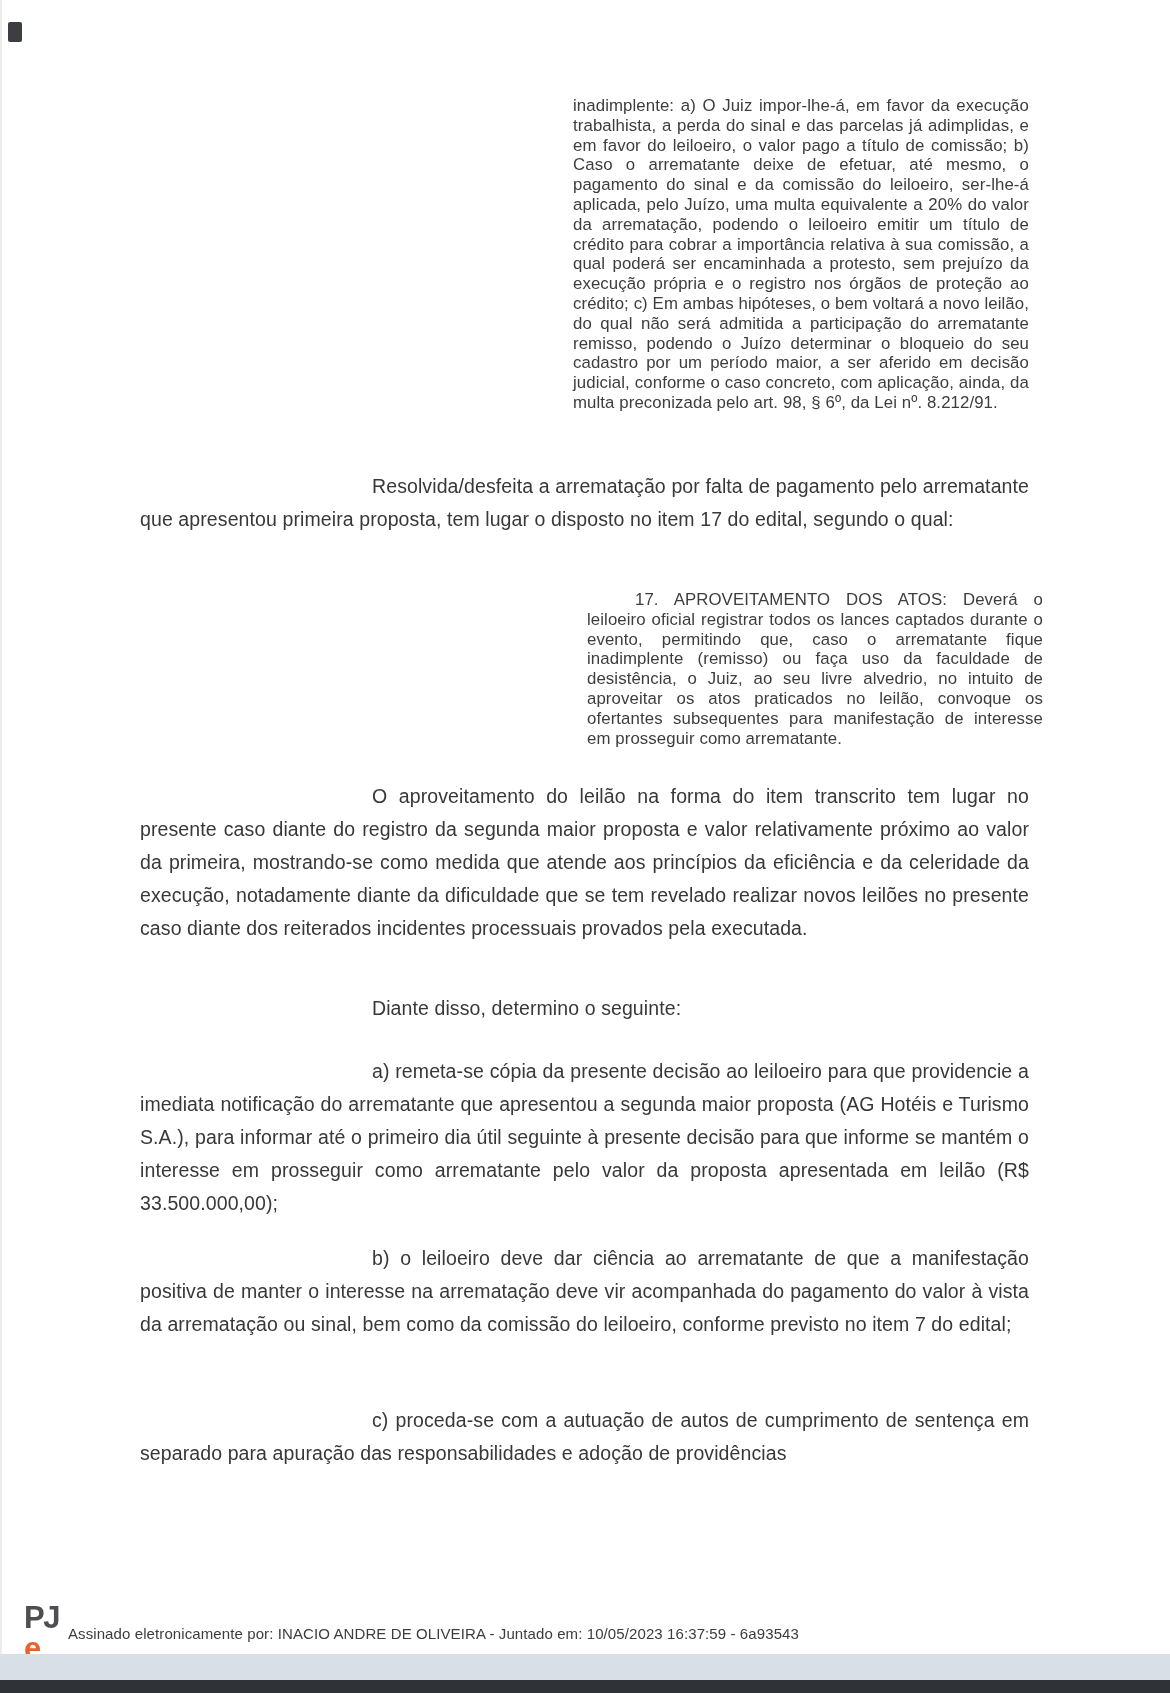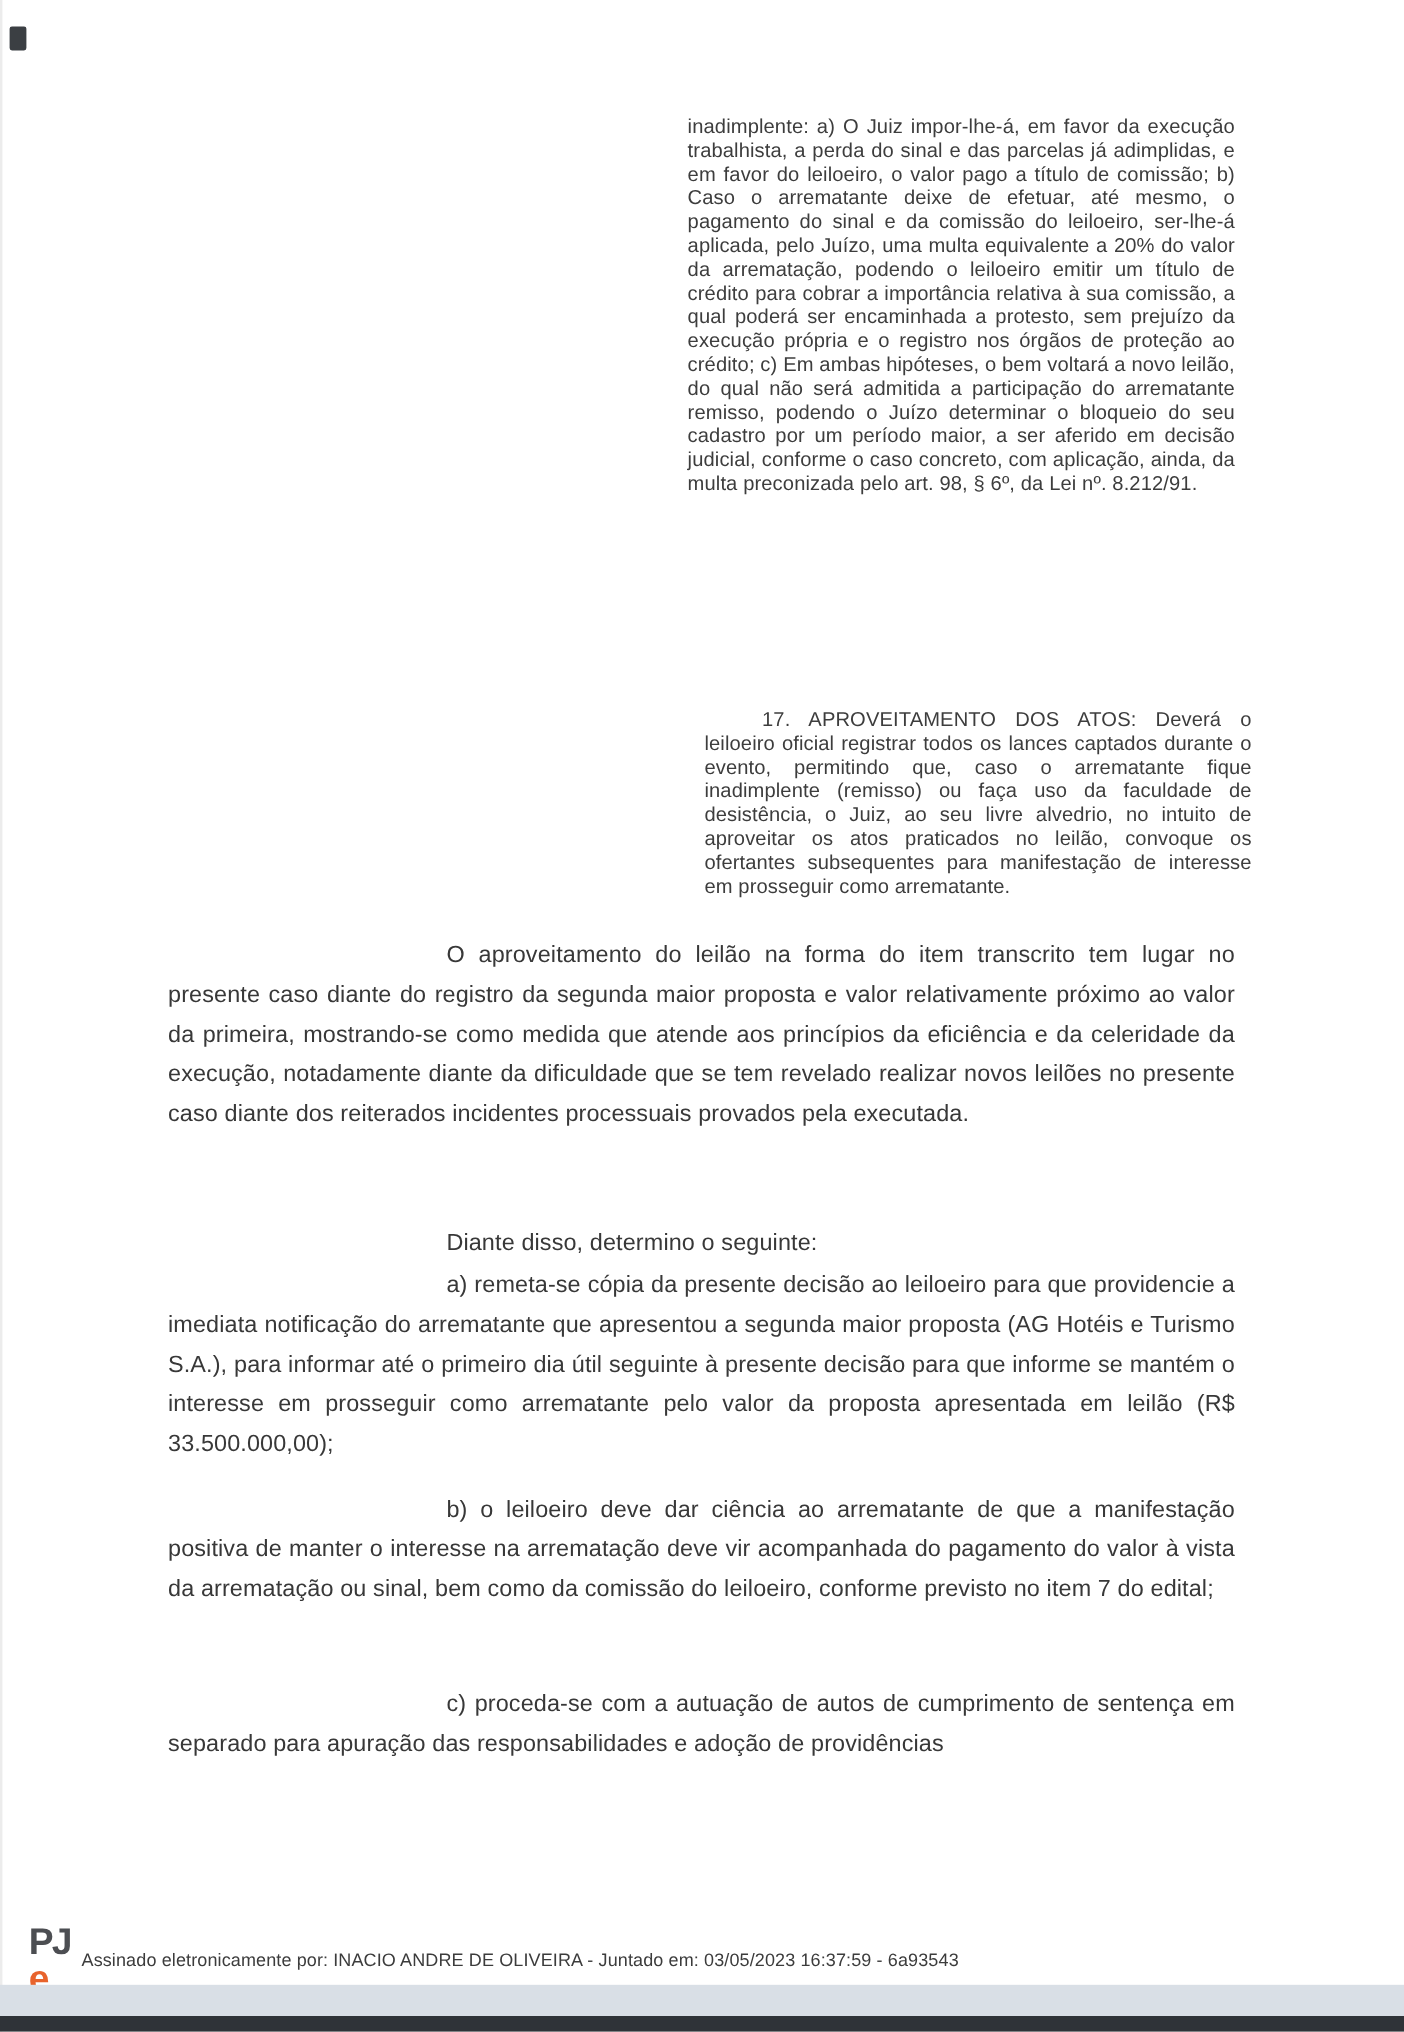--- a/index.html
+++ b/index.html
@@ -51,21 +51,21 @@
     margin: 0;
     font-size: 19.5px;
     line-height: 33px;
     text-align: justify;
     color: #383838;
     letter-spacing: 0.1px;
   }
   .body-par.indent { text-indent: 232px; }
   .p1 { top: 470px; }
   .p2 { top: 780px; }
-  .p3 { top: 1020px; }
+  .p3 { top: 992px; }
   .p4 { top: 1055px; }
   .p5 { top: 1242px; }
   .p6 { top: 1392px; margin-top: 12px; }
   .footer {
     position: absolute;
     left: 24px;
     top: 1602px;
     display: flex;
     align-items: center;
     gap: 9px;
@@ -104,37 +104,38 @@
 </style>
 </head>
 <body>
 
 <div class="page">
 
   <div class="corner-mark"></div>
 
   <blockquote class="quote q1">inadimplente: a) O Juiz impor-lhe-á, em favor da execução trabalhista, a perda do sinal e das parcelas já adimplidas, e em favor do leiloeiro, o valor pago a título de comissão; b) Caso o arrematante deixe de efetuar, até mesmo, o pagamento do sinal e da comissão do leiloeiro, ser-lhe-á aplicada, pelo Juízo, uma multa equivalente a 20% do valor da arrematação, podendo o leiloeiro emitir um título de crédito para cobrar a importância relativa à sua comissão, a qual poderá ser encaminhada a protesto, sem prejuízo da execução própria e o registro nos órgãos de proteção ao crédito; c) Em ambas hipóteses, o bem voltará a novo leilão, do qual não será admitida a participação do arrematante remisso, podendo o Juízo determinar o bloqueio do seu cadastro por um período maior, a ser aferido em decisão judicial, conforme o caso concreto, com aplicação, ainda, da multa preconizada pelo art. 98, § 6º, da Lei nº. 8.212/91.</blockquote>
 
+  <p class="body-par p1 indent">Resolvida/desfeita a arrematação por falta de pagamento pelo arrematante que apresentou primeira proposta, tem lugar o disposto no item 17 do edital, segundo o qual:</p>
 
   <blockquote class="quote q2">17. APROVEITAMENTO DOS ATOS: Deverá o leiloeiro oficial registrar todos os lances captados durante o evento, permitindo que, caso o arrematante fique inadimplente (remisso) ou faça uso da faculdade de desistência, o Juiz, ao seu livre alvedrio, no intuito de aproveitar os atos praticados no leilão, convoque os ofertantes subsequentes para manifestação de interesse em prosseguir como arrematante.</blockquote>
 
   <p class="body-par p2 indent">O aproveitamento do leilão na forma do item transcrito tem lugar no presente caso diante do registro da segunda maior proposta e valor relativamente próximo ao valor da primeira, mostrando-se como medida que atende aos princípios da eficiência e da celeridade da execução, notadamente diante da dificuldade que se tem revelado realizar novos leilões no presente caso diante dos reiterados incidentes processuais provados pela executada.</p>
 
   <p class="body-par p3 indent">Diante disso, determino o seguinte:</p>
 
   <p class="body-par p4 indent">a) remeta-se cópia da presente decisão ao leiloeiro para que providencie a imediata notificação do arrematante que apresentou a segunda maior proposta (AG Hotéis e Turismo S.A.), para informar até o primeiro dia útil seguinte à presente decisão para que informe se mantém o interesse em prosseguir como arrematante pelo valor da proposta apresentada em leilão (R$ 33.500.000,00);</p>
 
   <p class="body-par p5 indent">b) o leiloeiro deve dar ciência ao arrematante de que a manifestação positiva de manter o interesse na arrematação deve vir acompanhada do pagamento do valor à vista da arrematação ou sinal, bem como da comissão do leiloeiro, conforme previsto no item 7 do edital;</p>
 
   <p class="body-par p6 indent">c) proceda-se com a autuação de autos de cumprimento de sentença em separado para apuração das responsabilidades e adoção de providências</p>
 
   <div class="footer">
     <span class="pje-logo">
         <span class="pj">PJ</span>
         <span class="e">e</span>
       </span>
-    <span class="sig-text">Assinado eletronicamente por: INACIO ANDRE DE OLIVEIRA - Juntado em: 03/05/2023 16:37:59 - 6a93543</span>
+    <span class="sig-text">Assinado eletronicamente por: INACIO ANDRE DE OLIVEIRA - Juntado em: 10/05/2023 16:37:59 - 6a93543</span>
   </div>
 
   <div class="bar-light"></div>
   <div class="bar-dark"></div>
 
 </div>
 
 </body></html>

